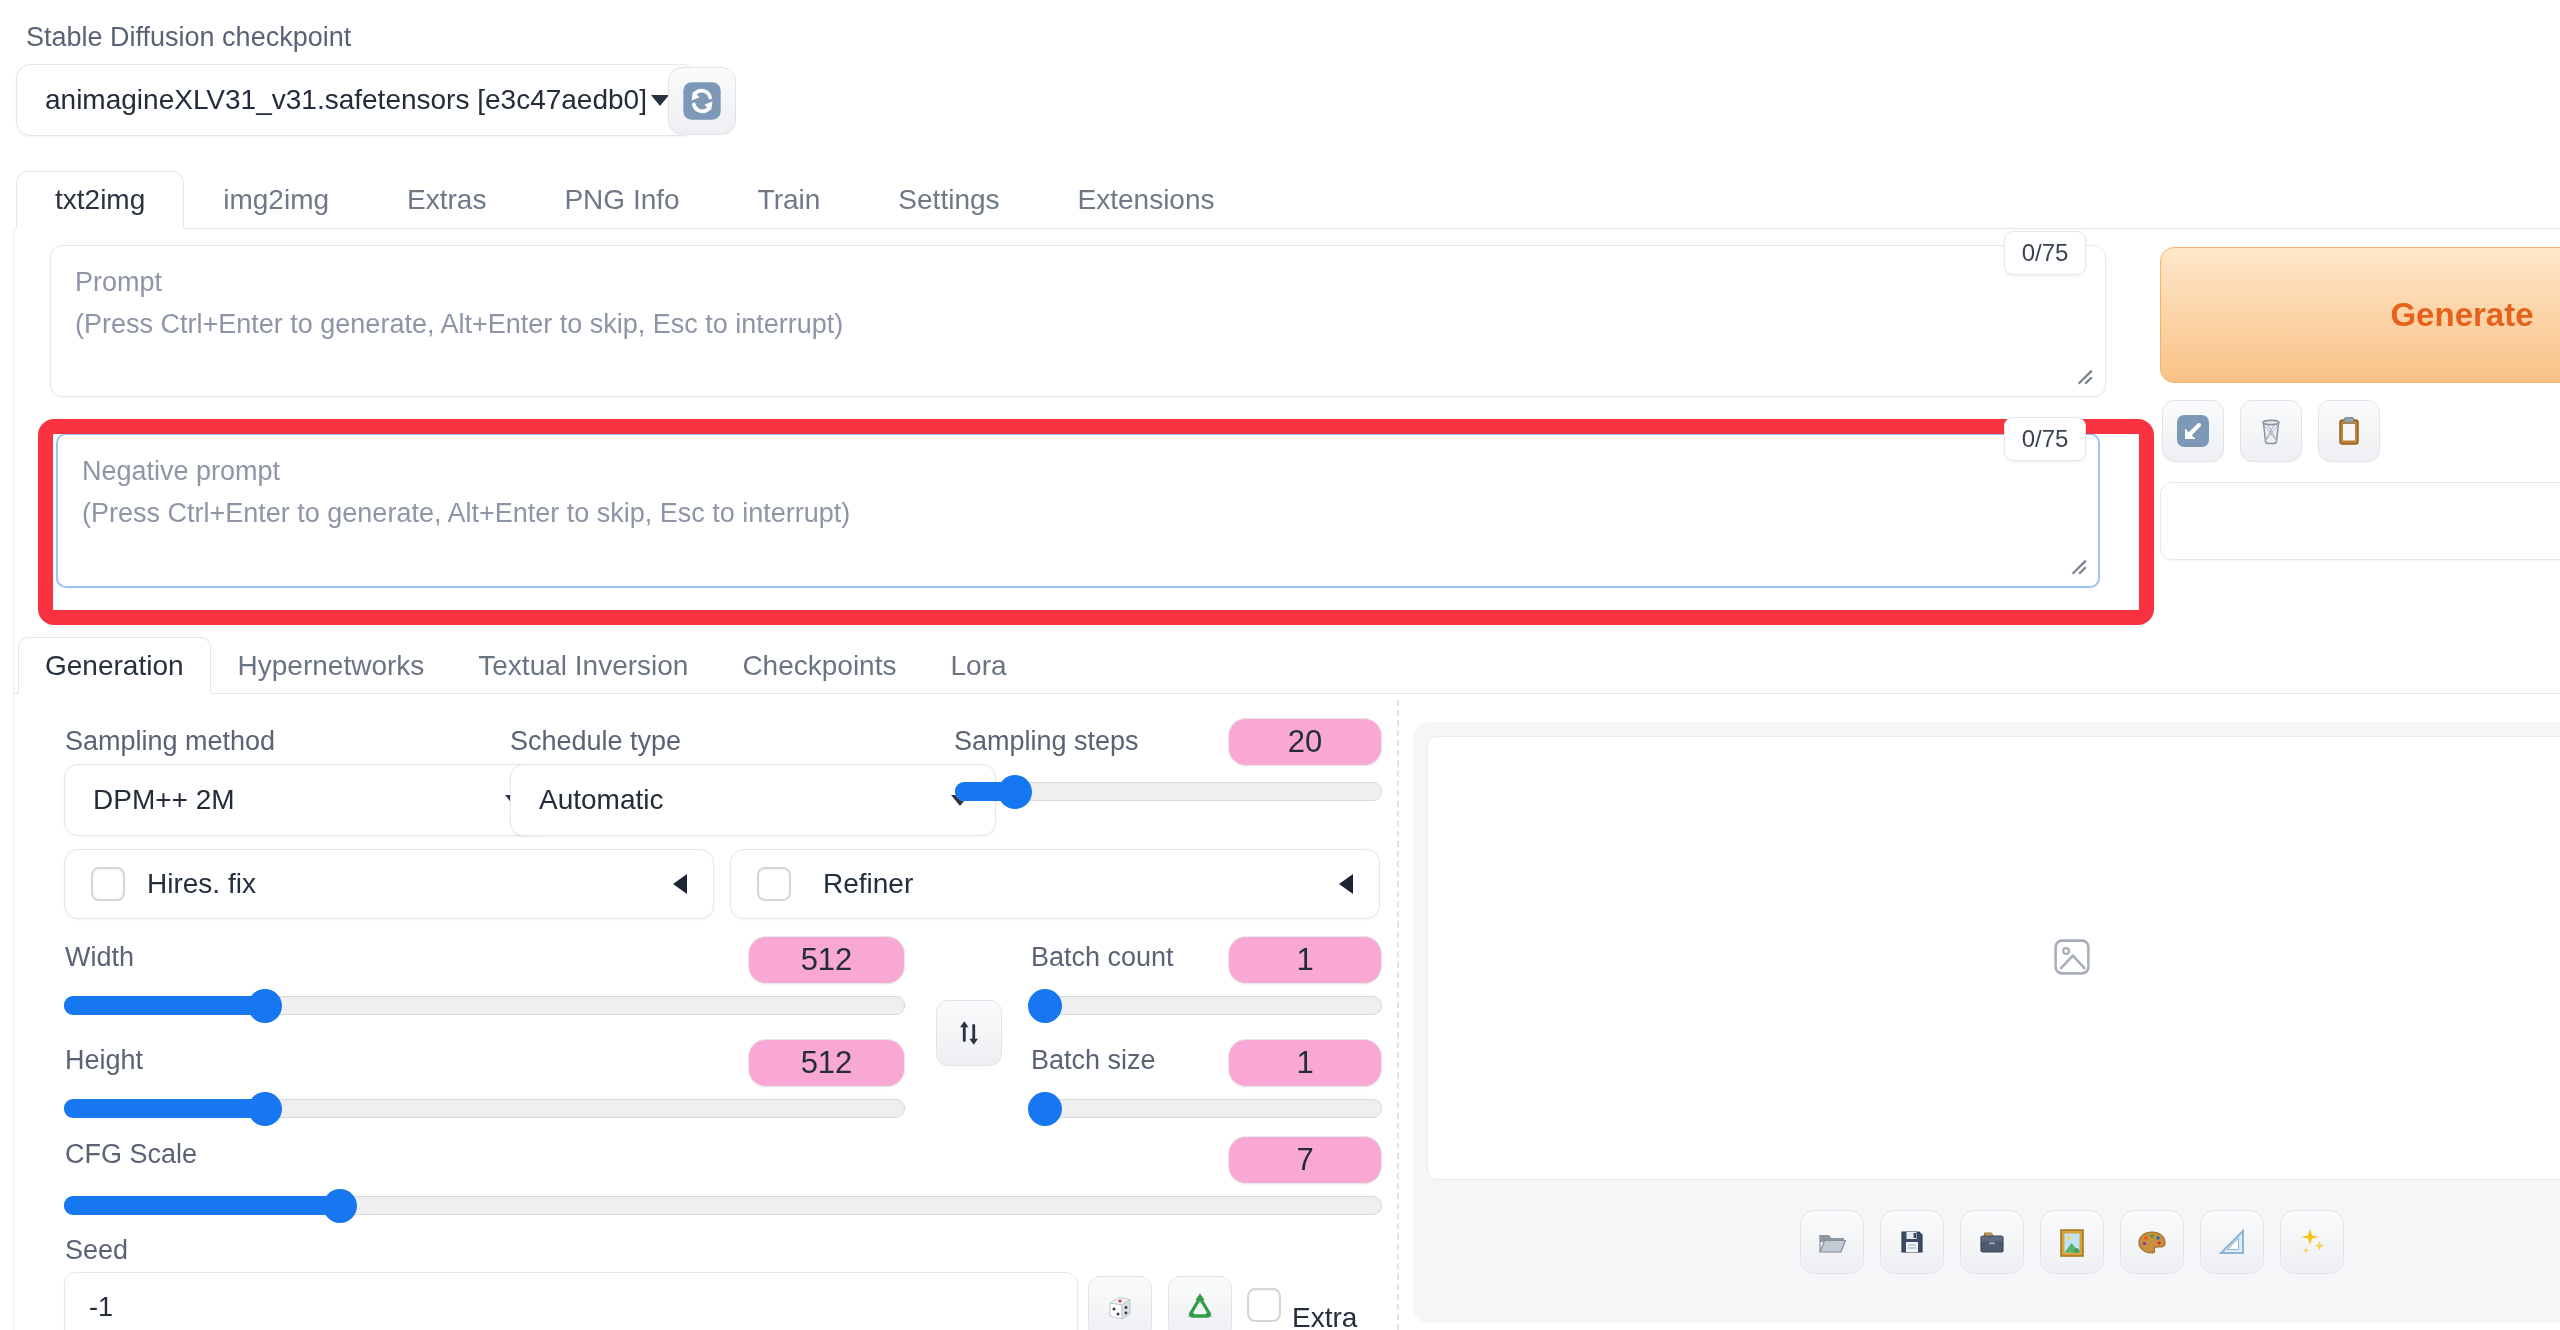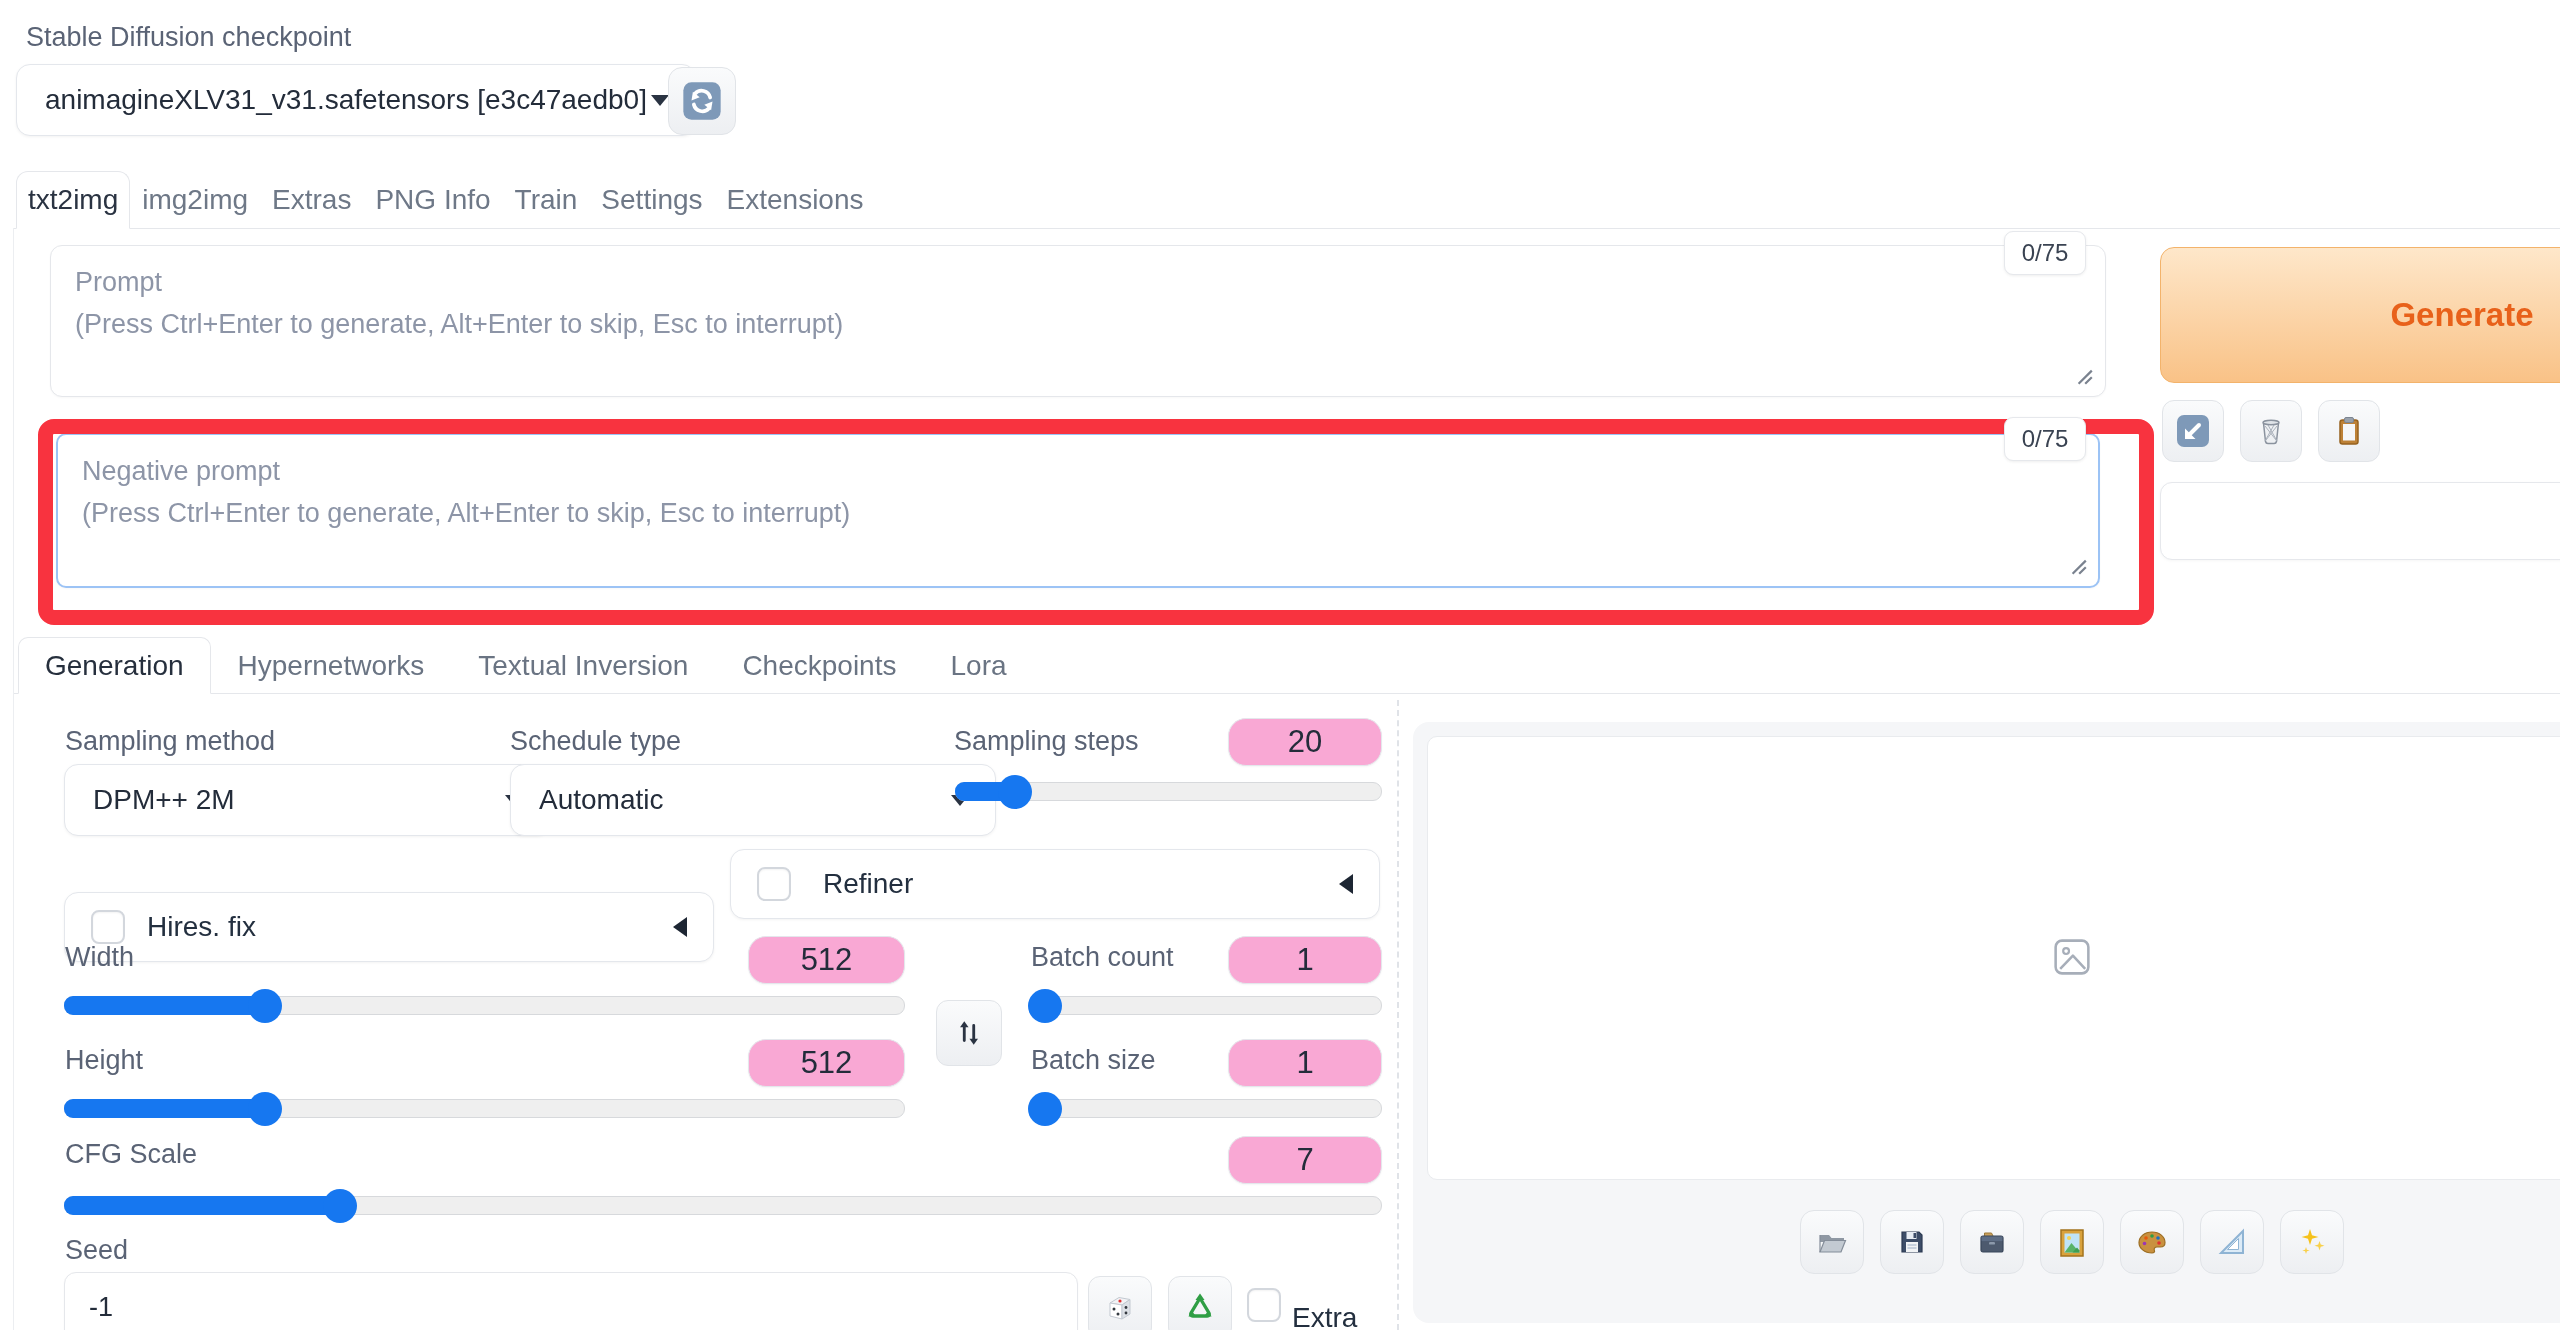--- a/index.html
+++ b/index.html
@@ -38,21 +38,21 @@
            border-radius:9px;display:flex;align-items:center;justify-content:center;
            font-size:24px;color:#3a4352;box-shadow:0 1px 3px rgba(0,0,0,.07);z-index:6;}
 
   
   .ckpt-label{left:26px;top:22px;}
   .ckpt-dd{left:16px;top:64px;width:624px;height:70px;}
   .refresh-btn{left:668px;top:67px;width:68px;height:68px;border-radius:14px;}
 
   
   .tabbar{position:absolute;left:16px;top:171px;height:58px;display:flex;z-index:3;}
-  .tab{display:flex;align-items:center;padding:0 11px;font-size:28px;color:#6e7887;
+  .tab{display:flex;align-items:center;padding:0 38px;font-size:28px;color:#6e7887;
        border:1px solid transparent;cursor:pointer;white-space:nowrap;}
   .tab.active{background:#fff;border-color:#e5e7eb;border-bottom-color:#fff;
               border-radius:12px 12px 0 0;color:#2a3342;}
   .tab-underline{left:14px;top:228px;width:2546px;height:1px;background:#e5e7eb;z-index:1;}
   .panel-left-border{left:13px;top:228px;width:1px;height:1102px;background:#eceef1;}
 
   
   .prompt-ta{left:50px;top:245px;width:2056px;height:152px;}
   .neg-ta{left:56px;top:433px;width:2044px;height:155px;border:2px solid #9cc3f5 !important;border-radius:10px !important;}
   .counter1{left:2004px;top:231px;}
@@ -80,21 +80,21 @@
   .subtab.active{background:#fff;border-color:#e5e7eb;border-bottom-color:#fff;
                  border-radius:10px 10px 0 0;color:#262f3d;}
   .subtab-underline{left:14px;top:693px;width:2546px;height:1px;background:#e5e7eb;z-index:1;}
 
   
   .l-sampling{left:65px;top:726px;}  .l-schedule{left:510px;top:726px;}  .l-steps{left:954px;top:726px;}
   .dd-sampling{left:64px;top:764px;width:430px;height:70px;gap:42px;}
   .dd-schedule{left:510px;top:764px;width:430px;height:70px;}
   .steps-box{left:1228px;top:718px;width:152px;height:46px;}
   .steps-slider{left:955px;top:782px;width:425px;}
-  .hires-box{left:64px;top:892px;width:650px;height:70px;display:flex;align-items:center;gap:22px;
+  .hires-box{left:64px;top:849px;width:650px;height:70px;display:flex;align-items:center;gap:22px;
              padding:0 26px;box-sizing:border-box;font-size:28px;color:#232f3f;cursor:pointer;}
   .refiner-box{left:730px;top:849px;width:650px;height:70px;display:flex;align-items:center;gap:32px;
              padding:0 26px;box-sizing:border-box;font-size:28px;color:#232f3f;cursor:pointer;}
   .grow{flex:1;}
   .l-width{left:65px;top:942px;}   .l-bcount{left:1031px;top:942px;}
   .l-height{left:65px;top:1045px;} .l-bsize{left:1031px;top:1045px;}
   .l-cfg{left:65px;top:1139px;}    .l-seed{left:65px;top:1235px;}
   .width-box{left:748px;top:936px;width:155px;height:46px;}
   .width-slider{left:64px;top:996px;width:839px;}
   .bcount-box{left:1228px;top:936px;width:152px;height:46px;}

